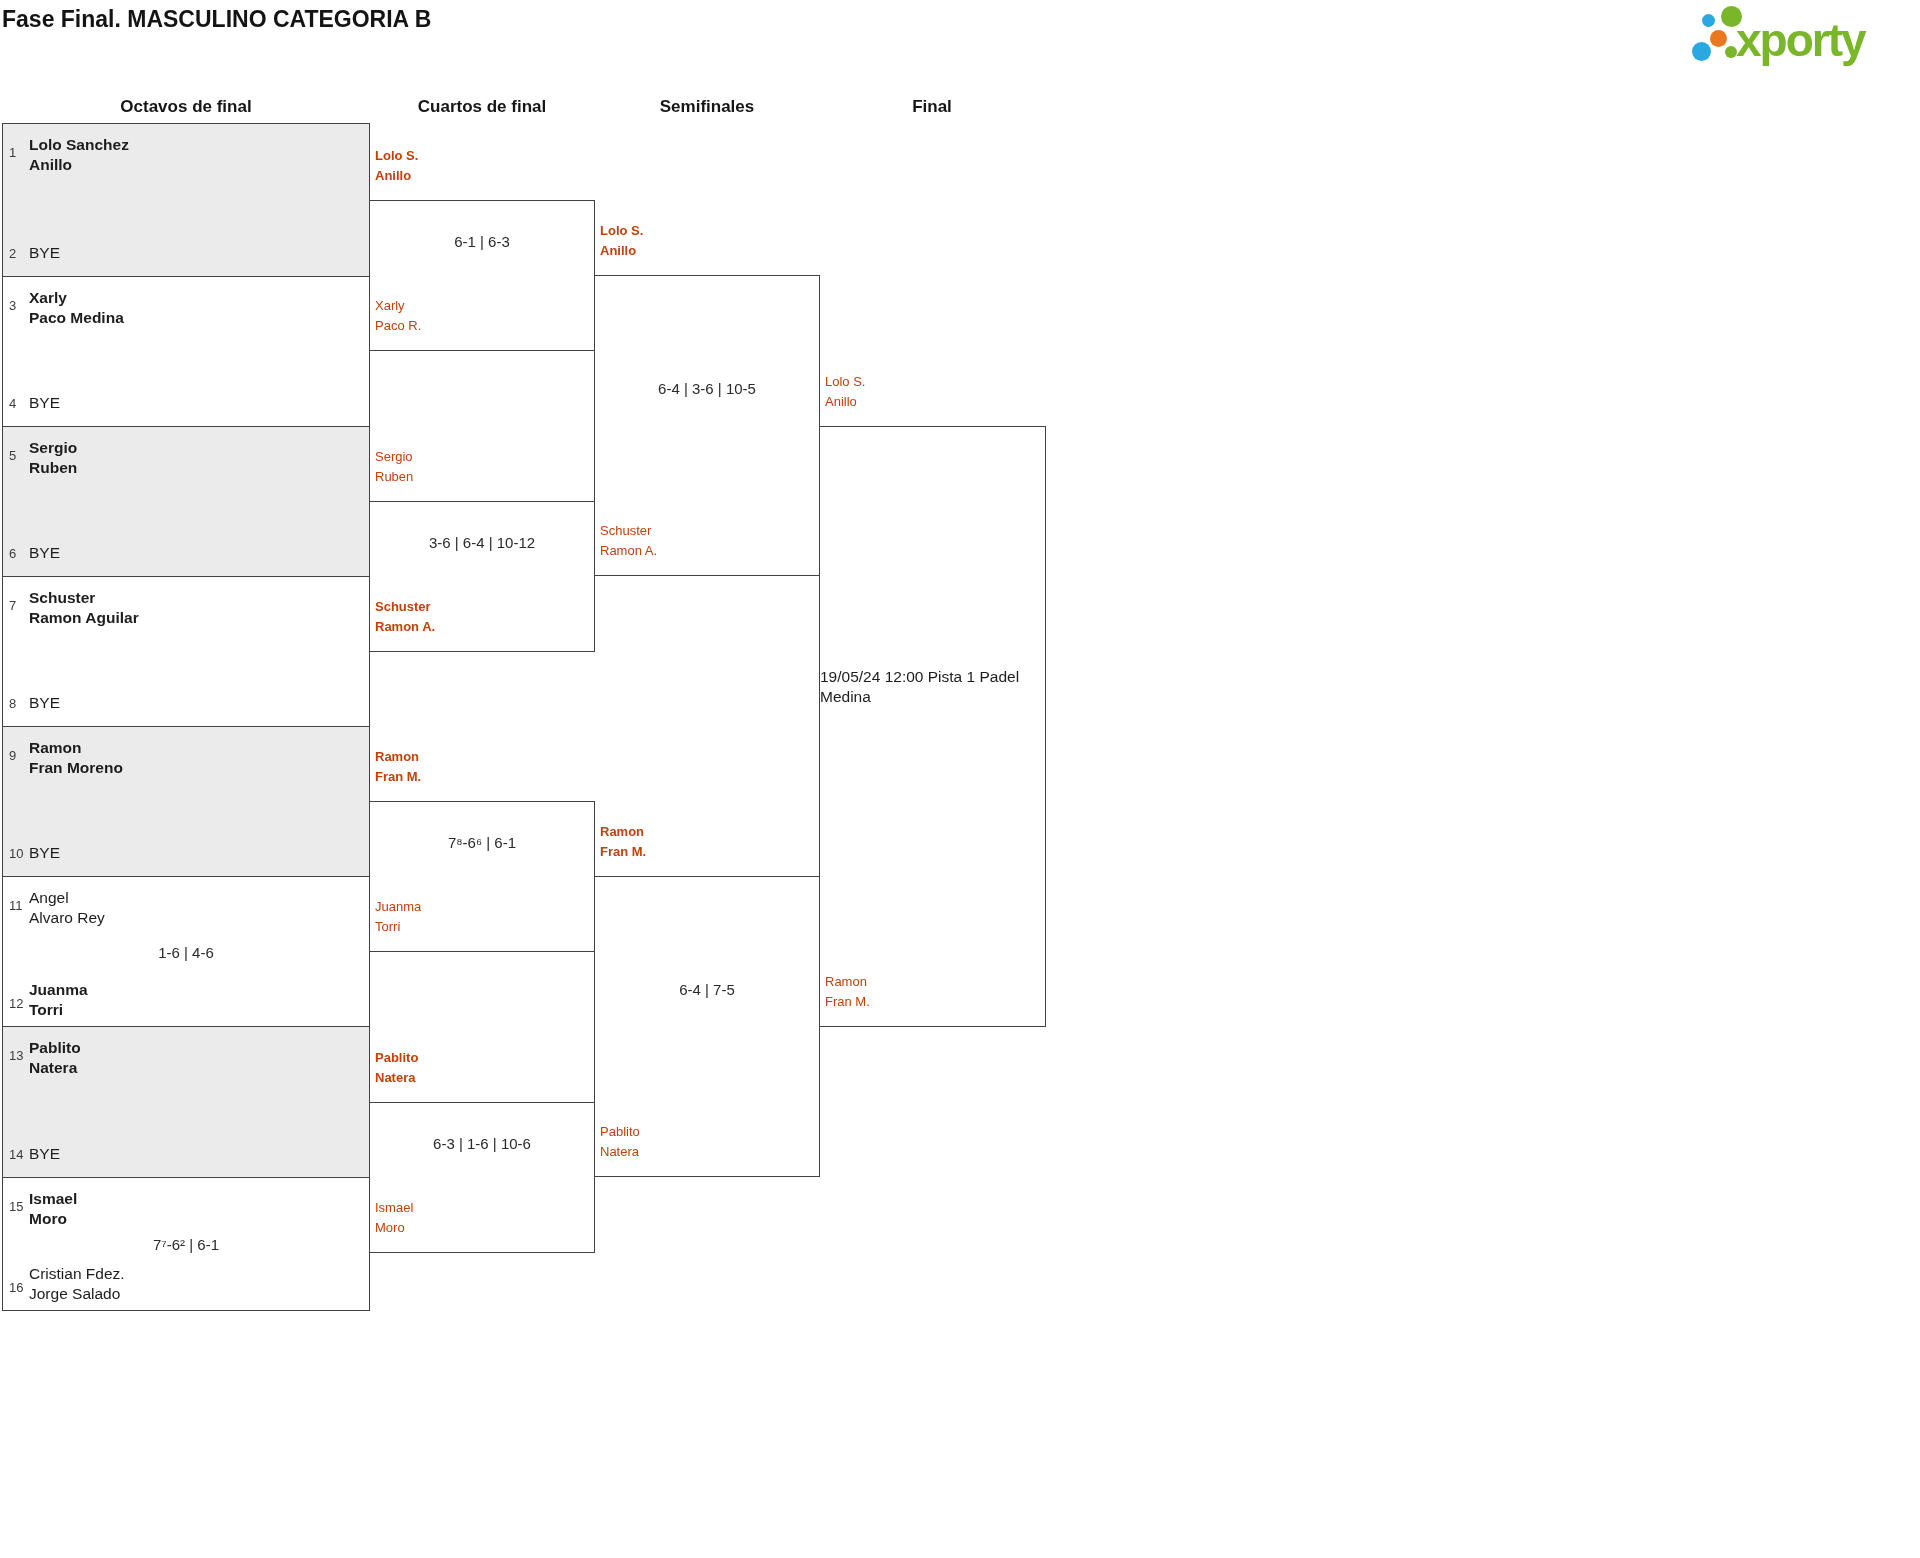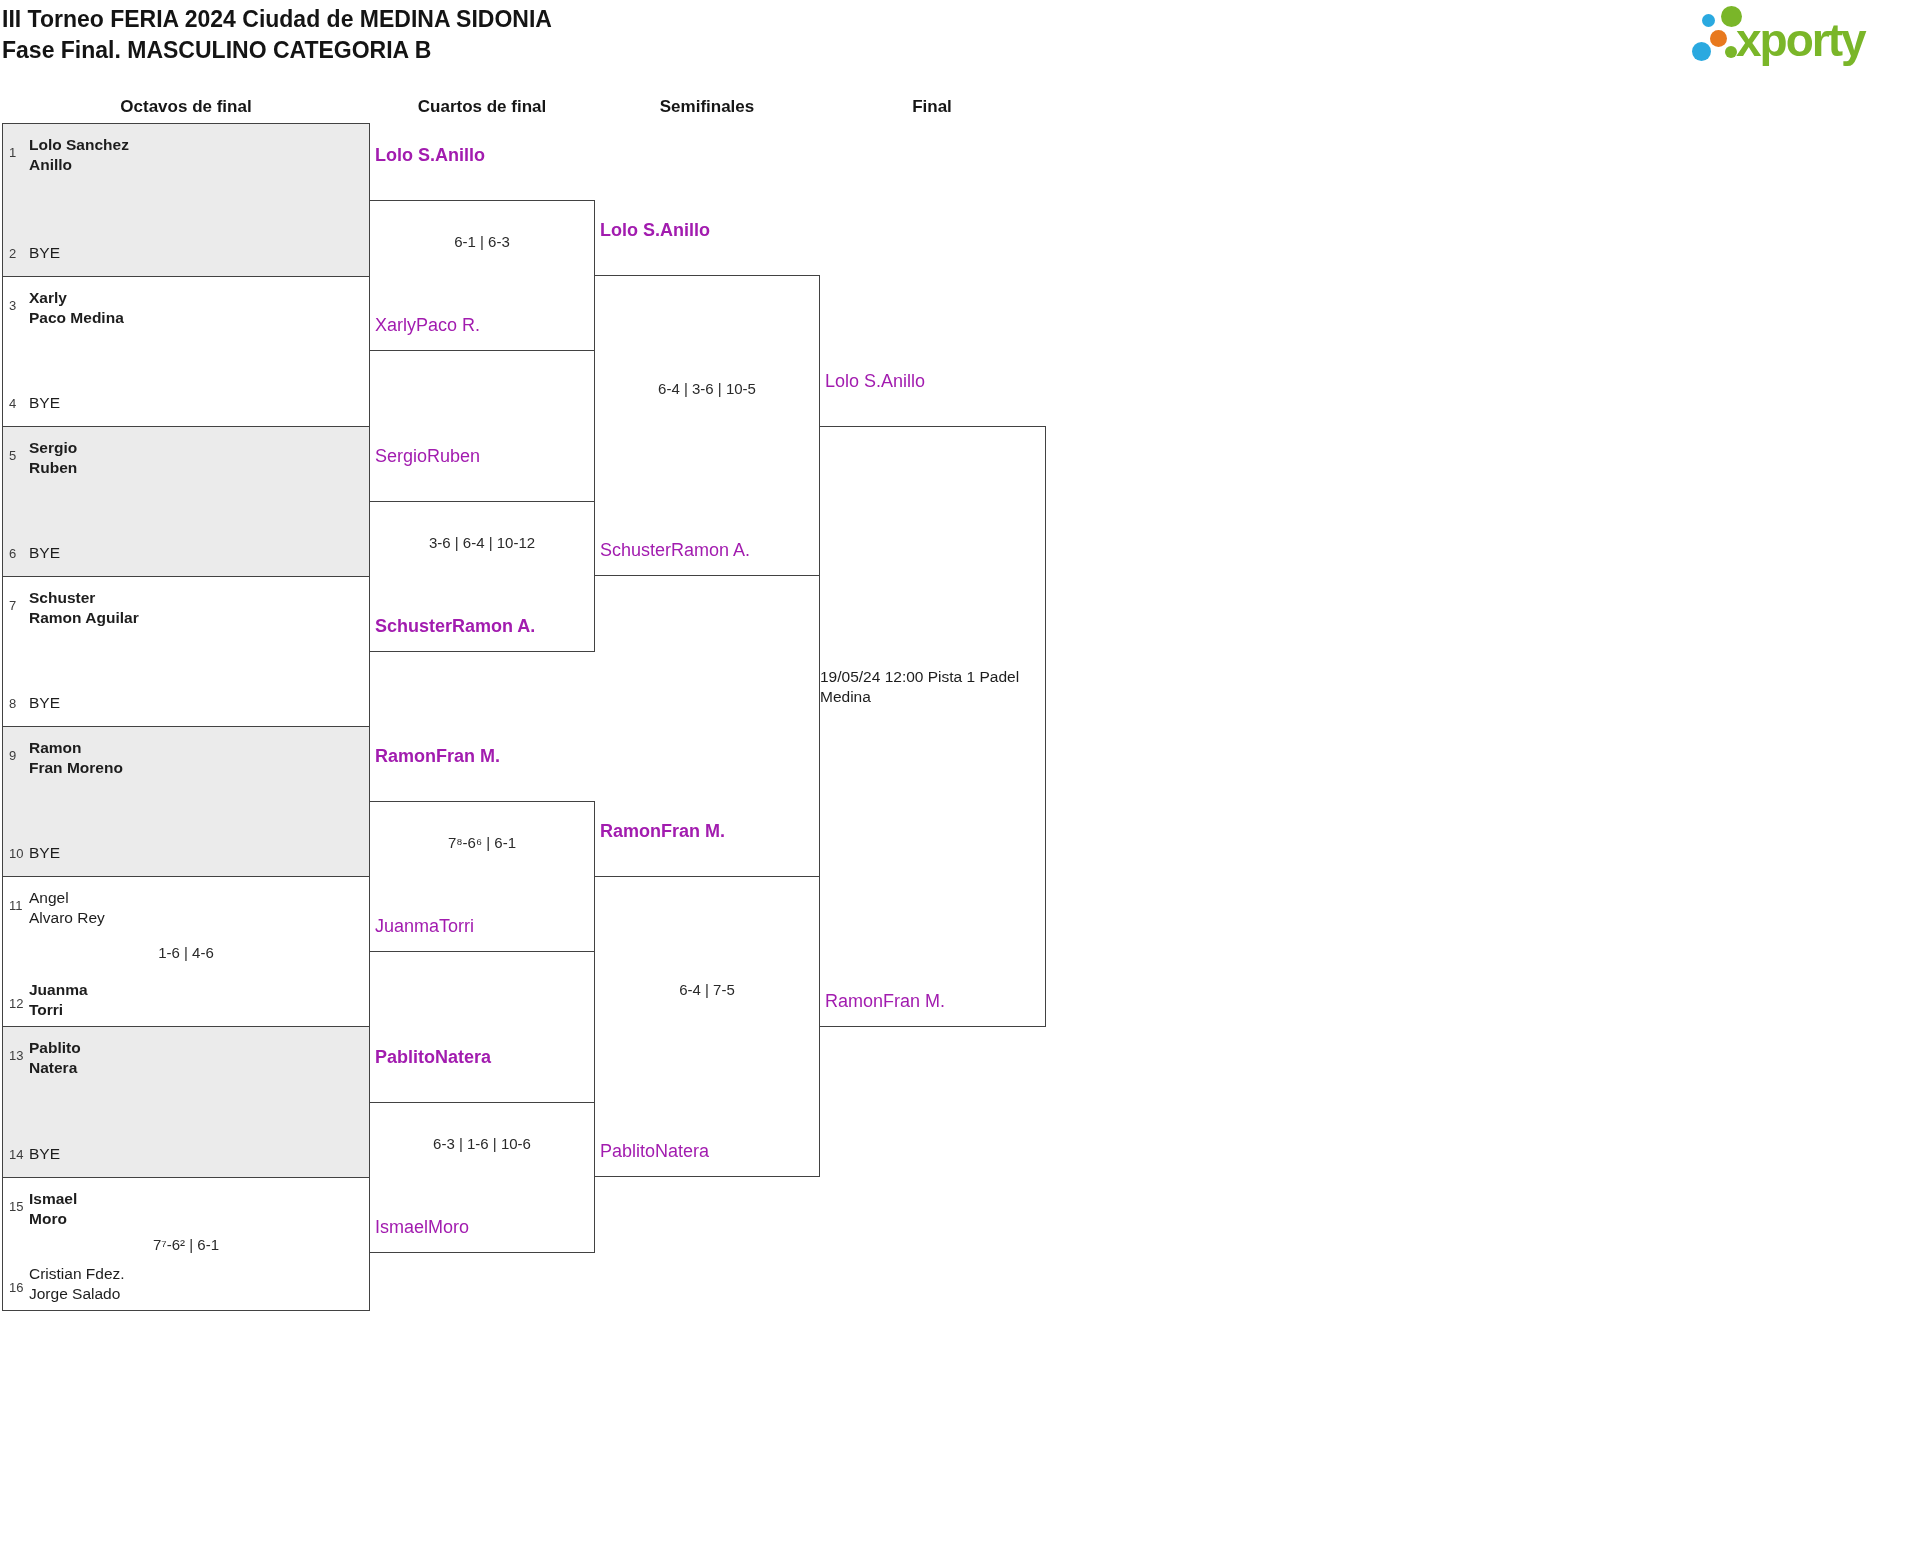--- a/index.html
+++ b/index.html
@@ -39,36 +39,35 @@
   .rscore{position:absolute;left:0;right:0;top:50%;transform:translateY(-50%);text-align:center;font-size:15px;color:#2a2a2a;}
 
   
   .mbox{position:absolute;border:1px solid #424242;box-sizing:border-box;background:transparent;}
   .qf{left:369px;width:226px;}
   .qf1{top:200px;height:151px}.qf2{top:501px;height:151px}.qf3{top:801px;height:151px}.qf4{top:1102px;height:151px}
   .sf{left:594px;width:226px;}
   .sf1{top:275px;height:301px}.sf2{top:876px;height:301px}
   .fbox{left:819px;width:227px;top:426px;height:601px;}
 
-  .mlabel{position:absolute;left:5px;width:210px;display:flex;flex-direction:row;
-          font-size:18px;line-height:19.5px;color:#a21caf;}
+  .mlabel{position:absolute;left:5px;width:210px;display:flex;flex-direction:column;
+          font-size:13px;line-height:19.5px;color:#c2410c;}
   .mlabel.top{top:-55px;}
   .mlabel.bot{bottom:15px;}
   .mscore{position:absolute;left:0;right:0;text-align:center;font-size:15px;color:#2a2a2a;}
   .mscore.pos-qf{top:32px;}
   .mscore.pos-sf{top:104px;}
   .fsched{position:absolute;left:0;right:0;top:240px;text-align:left;font-size:15.5px;line-height:20px;color:#1d1d1d;}
 </style>
 </head>
 <body>
 
 <div class="page">
 
   <div class="title">
-    <div>III Torneo FERIA 2024 Ciudad de MEDINA SIDONIA</div>
     <div>Fase Final. MASCULINO CATEGORIA B</div>
   </div>
 
   <div class="logo">
     <span class="dot d1" style="background-color: rgb(42, 169, 224);"></span>
     <span class="dot d2" style="background-color: rgb(122, 182, 41);"></span>
     <span class="dot d3" style="background-color: rgb(232, 121, 30);"></span>
     <span class="dot d4" style="background-color: rgb(42, 169, 224);"></span>
     <span class="dot d5" style="background-color: rgb(122, 182, 41);"></span>
     <span class="logo-text" style="color: rgb(122, 182, 41);">xporty</span>

